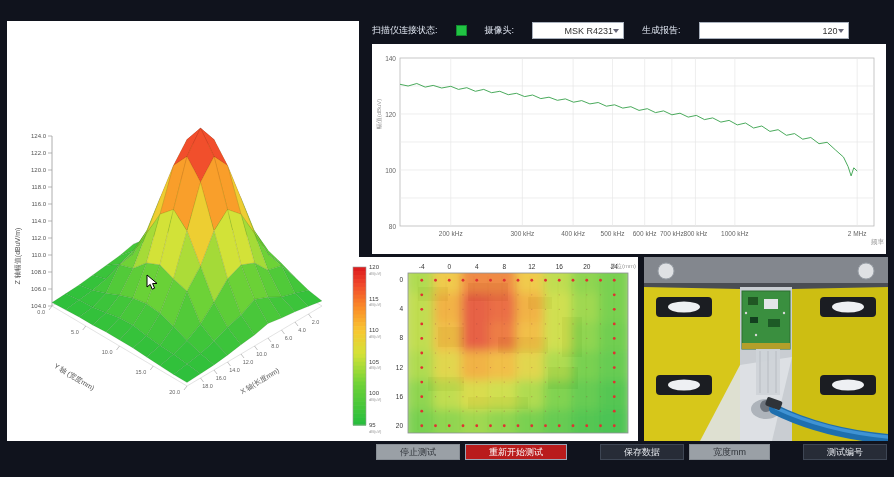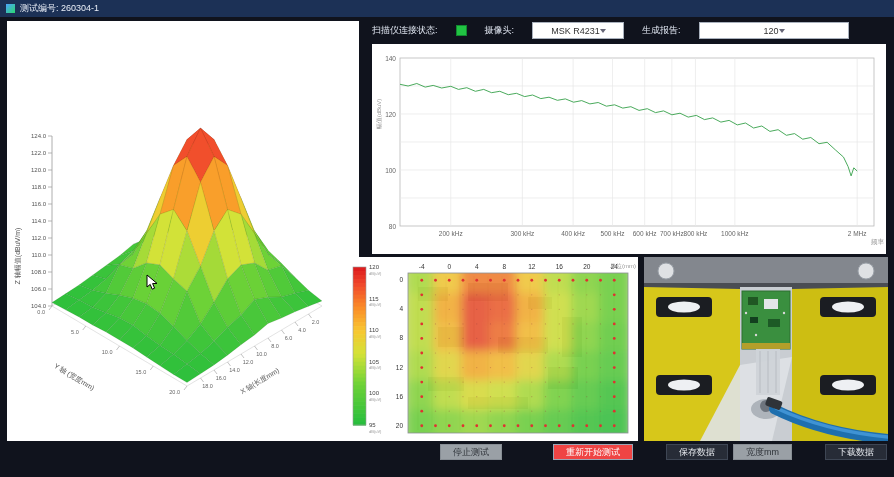--- a/index.html
+++ b/index.html
@@ -7,44 +7,40 @@
   body{font-family:"Liberation Sans",sans-serif;background:#0e1119;}
   .app{position:relative;width:894px;height:477px;background:#10131d;overflow:hidden;}
   .titlebar{position:absolute;left:0;top:0;width:894px;height:17px;background:#1c3156;display:flex;align-items:center;gap:5px;padding:0 6px;}
   .app-icon{width:9px;height:9px;background:linear-gradient(135deg,#4da3ff,#2bd96f);display:inline-block;}
   .title-text{font-size:9px;color:#e9eef7;}
   .panel{position:absolute;background:#fff;}
   .panel3d{left:7px;top:21px;width:352px;height:420px;}
   .controls{position:absolute;left:372px;top:22px;height:17px;display:flex;align-items:center;gap:18px;}
   .lbl{font-size:9px;color:#dfe5f0;white-space:nowrap;}
   .status-box{width:11px;height:11px;background:#21c443;border:1px solid #128a30;display:inline-block;}
-  .select{display:inline-flex;align-items:center;justify-content:center;height:17px;background:#fff;border:1px solid #a9b1bd;font-size:9px;color:#333;padding:0 4px 0 5px;}
+  .select{display:inline-flex;align-items:center;justify-content:flex-end;height:17px;background:#fff;border:1px solid #a9b1bd;font-size:9px;color:#333;padding:0 4px 0 5px;}
   .sel-camera{width:92px;}
   .sel-config{width:150px;}
   .chev{width:0;height:0;border-left:3.5px solid transparent;border-right:3.5px solid transparent;border-top:4px solid #667;}
   .spectrum{left:372px;top:44px;width:514px;height:210px;}
   .heatpanel{left:348px;top:257px;width:290px;height:184px;}
   .campanel{position:absolute;left:644px;top:257px;width:244px;height:184px;overflow:hidden;background:#63666d;}
   .btnrow{position:absolute;top:444px;right:7px;display:flex;gap:5px;}
-  .btn{height:16px;line-height:14px;font-size:9px;padding:0 12px;border:1px solid transparent;font-family:inherit;white-space:nowrap;cursor:pointer;}
+  .btn{height:16px;line-height:14px;font-size:9px;padding:0 23px;border:1px solid transparent;font-family:inherit;white-space:nowrap;cursor:pointer;}
   .btn.muted{background:#9aa0a6;color:#2e3238;border-color:#888e95;}
   .btn.dark{background:#272c37;color:#e8ebf0;border-color:#3e4654;margin-left:28px;}
-  .btn.primary-dark{background:#ef4444;color:#fff;border-color:#9aa4b5;margin-left:46px;}
+  .btn.primary-dark{background:#b91c1c;color:#fff;border-color:#9aa4b5;}
   .cursor{position:absolute;left:146px;top:274px;width:14px;height:18px;pointer-events:none;}
   svg text{font-family:"Liberation Sans",sans-serif;}
 </style>
 </head>
 <body>
 
 <div class="app">
 
-  <div class="titlebar">
-    <span class="app-icon"></span>
-    <span class="title-text">测试编号: 260304-1</span>
-  </div>
 
   <div class="panel panel3d">
     <svg id="surface-svg" width="352" height="420" viewBox="0 0 352 420">
         <polygon points="180,205 315,285 180,365 45,285" fill="none" stroke="#d7d7d7" stroke-width="0.7"></polygon>
         <line x1="45" y1="285" x2="45" y2="115" stroke="#9a9a9a" stroke-width="0.8"></line>
         <line x1="41" y1="285" x2="45" y2="285" stroke="#9a9a9a" stroke-width="0.7"></line>
         <text x="39" y="287" text-anchor="end" font-size="6" fill="#555">104.0</text>
         <line x1="41" y1="268" x2="45" y2="268" stroke="#9a9a9a" stroke-width="0.7"></line>
         <text x="39" y="270" text-anchor="end" font-size="6" fill="#555">106.0</text>
         <line x1="41" y1="251" x2="45" y2="251" stroke="#9a9a9a" stroke-width="0.7"></line>
@@ -626,16 +622,16 @@
       <path d="M244,180 C202,176 164,166 132,151" stroke="#3f93d4" stroke-width="3.5" fill="none" stroke-linecap="round"></path>
       <rect x="122" y="142" width="16" height="9" rx="2" fill="#2f3338" transform="rotate(20 130 146)"></rect>
     </svg>
   </div>
 
   <div class="btnrow" id="btnrow">
       <button class="btn muted">停止测试</button>
       <button class="btn primary-dark">重新开始测试</button>
       <button class="btn dark">保存数据</button>
       <button class="btn muted">宽度mm</button>
-      <button class="btn dark">下载数据</button>
+      <button class="btn dark">测试编号</button>
     </div>
 
 </div>
 
 </body></html>

